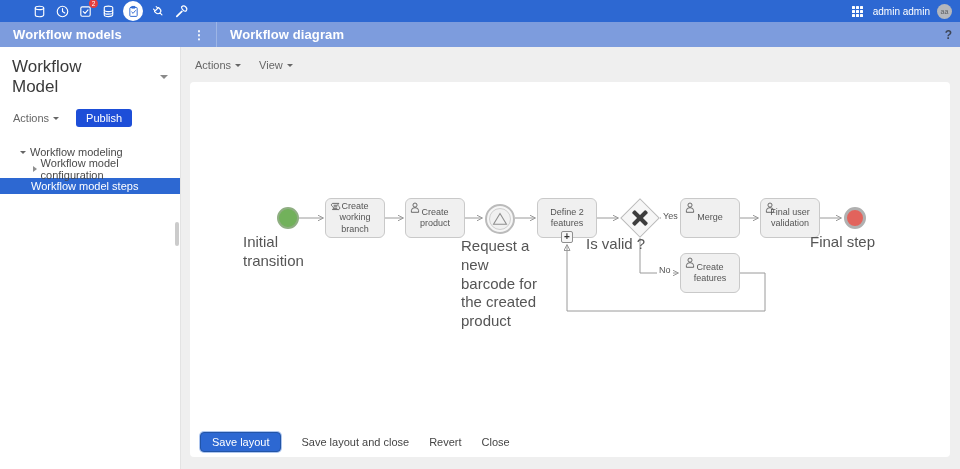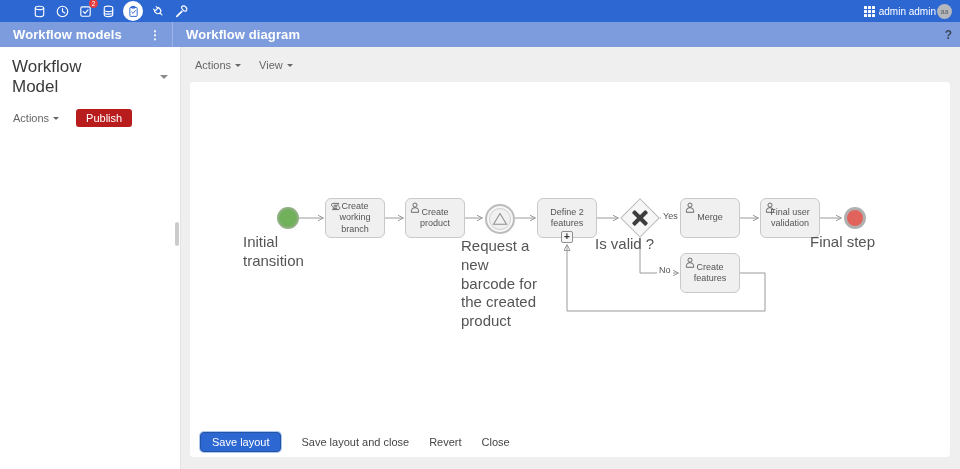--- a/index.html
+++ b/index.html
@@ -7,44 +7,44 @@
   body{font-family:"Liberation Sans",sans-serif;position:relative;background:#fff}
 
   
   .topbar{position:absolute;left:0;top:0;width:960px;height:22px;background:#2d68d2;display:flex;align-items:center;z-index:5}
   .tb-icons{display:flex;align-items:center;gap:7px;margin-left:31px}
   .tb-icon{width:16px;height:16px;display:flex;align-items:center;justify-content:center;position:relative;cursor:pointer}
   .tb-icon svg{width:15px;height:15px;stroke:#fff;fill:none;stroke-width:1.2;stroke-linecap:round;stroke-linejoin:round}
   .tb-active{width:20px;height:20px;background:#fff;border-radius:50%}
   .tb-active svg{stroke:#2d68d2;width:13px;height:13px}
   .tb-badge{position:absolute;top:-4px;right:-5px;min-width:9px;height:9px;background:#e53e3e;border-radius:5px;color:#fff;font-size:6.5px;line-height:9px;text-align:center;padding:0 1px}
-  .tb-right{margin-left:auto;display:flex;align-items:center;gap:1px;margin-right:8px}
+  .tb-right{margin-left:auto;display:flex;align-items:center;gap:7px;margin-right:8px}
   .tb-user{color:#fff;font-size:10px}
   .tb-avatar{width:15px;height:15px;border-radius:50%;background:#b4b7bc;color:#5c5f63;font-size:7px;display:flex;align-items:center;justify-content:center}
   .grid-icon{display:grid;grid-template-columns:repeat(3,3px);grid-template-rows:repeat(3,3px);gap:1px}
   .grid-icon i{background:#fff;width:3px;height:3px;border-radius:0.5px}
 
   
   .subbar{position:absolute;left:0;top:22px;width:960px;height:25px;background:#7d9cdd;display:flex;z-index:4}
-  .subbar-left{width:173px;display:flex;align-items:center;padding:0 11px 0 13px;position:relative;border-right:1px solid rgba(255,255,255,0.25)}
+  .subbar-left{width:217px;display:flex;align-items:center;padding:0 11px 0 13px;position:relative;border-right:1px solid rgba(255,255,255,0.25)}
   .subbar-right{flex:1;display:flex;align-items:center;padding:0 8px 0 13px}
   .panel-title{color:#fff;font-size:13px;font-weight:700;letter-spacing:0.1px}
   .kebab{margin-left:auto;color:#fff;font-size:12px;font-weight:700;cursor:pointer;line-height:1}
   .help-q{margin-left:auto;color:#3d4657;font-size:12px;font-weight:700;cursor:pointer}
 
   
   .sidebar{position:absolute;left:0;top:47px;width:181px;height:422px;background:#fff;border-right:1px solid #e3e3e3}
   .sb-title-row{display:flex;align-items:center;margin:10px 12px 0 12px;gap:28px}
   .sb-title{font-size:17px;color:#3a3a3a}
   .caret-down{width:0;height:0;border-left:4px solid transparent;border-right:4px solid transparent;border-top:4px solid #8a8a8a;display:inline-block}
   .caret-down.sm{border-left-width:3.5px;border-right-width:3.5px;border-top-width:3.5px;border-top-color:#666}
   .caret-right{width:0;height:0;border-top:3.5px solid transparent;border-bottom:3.5px solid transparent;border-left:4px solid #8f8f8f;display:inline-block}
   .sb-actions-row{display:flex;align-items:center;gap:17px;margin:12px 12px 0 13px}
   .txt-dd{font-size:11px;color:#666;display:flex;align-items:center;gap:4px;cursor:pointer}
-  .btn-primary{background:#b91c1c;color:#fff;border:none;border-radius:3px;font-size:11px;padding:3px 10px;font-family:inherit;cursor:pointer}
+  .btn-primary{background:#1d4ed8;color:#fff;border:none;border-radius:3px;font-size:11px;padding:3px 10px;font-family:inherit;cursor:pointer}
   .sb-tree{margin-top:17px}
   .tree-row{display:flex;align-items:center;height:16px;font-size:11px;color:#4a4a4a;cursor:pointer;margin-bottom:1px}
   .tree-row .tw{width:13px;display:flex;justify-content:flex-end;margin-right:4px}
   .tree-row.lvl0{padding-left:13px}
   .tree-row.lvl1{padding-left:24px}
   .tree-row.selected{background:#2d68d2;color:#fff;padding-left:31px;height:16px}
   .sb-scrollthumb{position:absolute;right:1px;top:175px;width:4px;height:24px;background:#cbcbcb;border-radius:2px;cursor:pointer}
 
   
   .rightpanel{position:absolute;left:181px;top:47px;width:779px;height:422px;background:#efefef}
@@ -176,20 +176,37 @@
     <span class="sb-title">Workflow Model</span>
     <span class="caret-down"></span>
   </div>
   <div class="sb-actions-row">
     <span class="txt-dd">
       <span>Actions</span>
       <span class="caret-down sm"></span>
     </span>
     <button class="btn-primary">Publish</button>
   </div>
+  <nav class="sb-tree">
+    <div class="tree-row lvl0">
+      <span class="tw">
+          <span class="caret-down sm"></span>
+        </span>
+      <span>Workflow modeling</span>
+    </div>
+    <div class="tree-row lvl1">
+      <span class="tw">
+          <span class="caret-right"></span>
+        </span>
+      <span>Workflow model configuration</span>
+    </div>
+    <div class="tree-row selected">
+      <span>Workflow model steps</span>
+    </div>
+  </nav>
   <div class="sb-scrollthumb"></div>
 </aside>
 
 <main class="rightpanel">
   <div class="rp-toolbar">
     <span class="txt-dd">
       <span>Actions</span>
       <span class="caret-down sm"></span>
     </span>
     <span class="txt-dd">
@@ -237,21 +254,21 @@
           <div class="sig-inner">
             <svg viewBox="0 0 20 18">
               <polygon points="10,2 18.3,15.8 1.7,15.8" fill="none" stroke="#8f8f8f" stroke-width="1.4"></polygon>
             </svg>
           </div>
         </div>
         <div class="node task" style="left: 347px; top: 116px; width: 60px; height: 40px;">
           <div class="task-label">Define 2 features</div>
           <div class="sub-marker">+</div>
         </div>
-        <div class="node-ext-label" style="left: 405px; top: 153px; width: 90px;">Is valid ?</div>
+        <div class="node-ext-label" style="left: 396px; top: 153px; width: 90px;">Is valid ?</div>
         <div class="node gateway" style="left: 430px; top: 116px; width: 40px; height: 40px;">
           <div class="gw-diamond"></div>
           <div class="gw-x"></div>
         </div>
         <div class="node task" style="left: 490px; top: 116px; width: 60px; height: 40px;">
           <svg class="task-icon">
             <use href="#icon-user"></use>
           </svg>
           <div class="task-label">Merge</div>
         </div>

